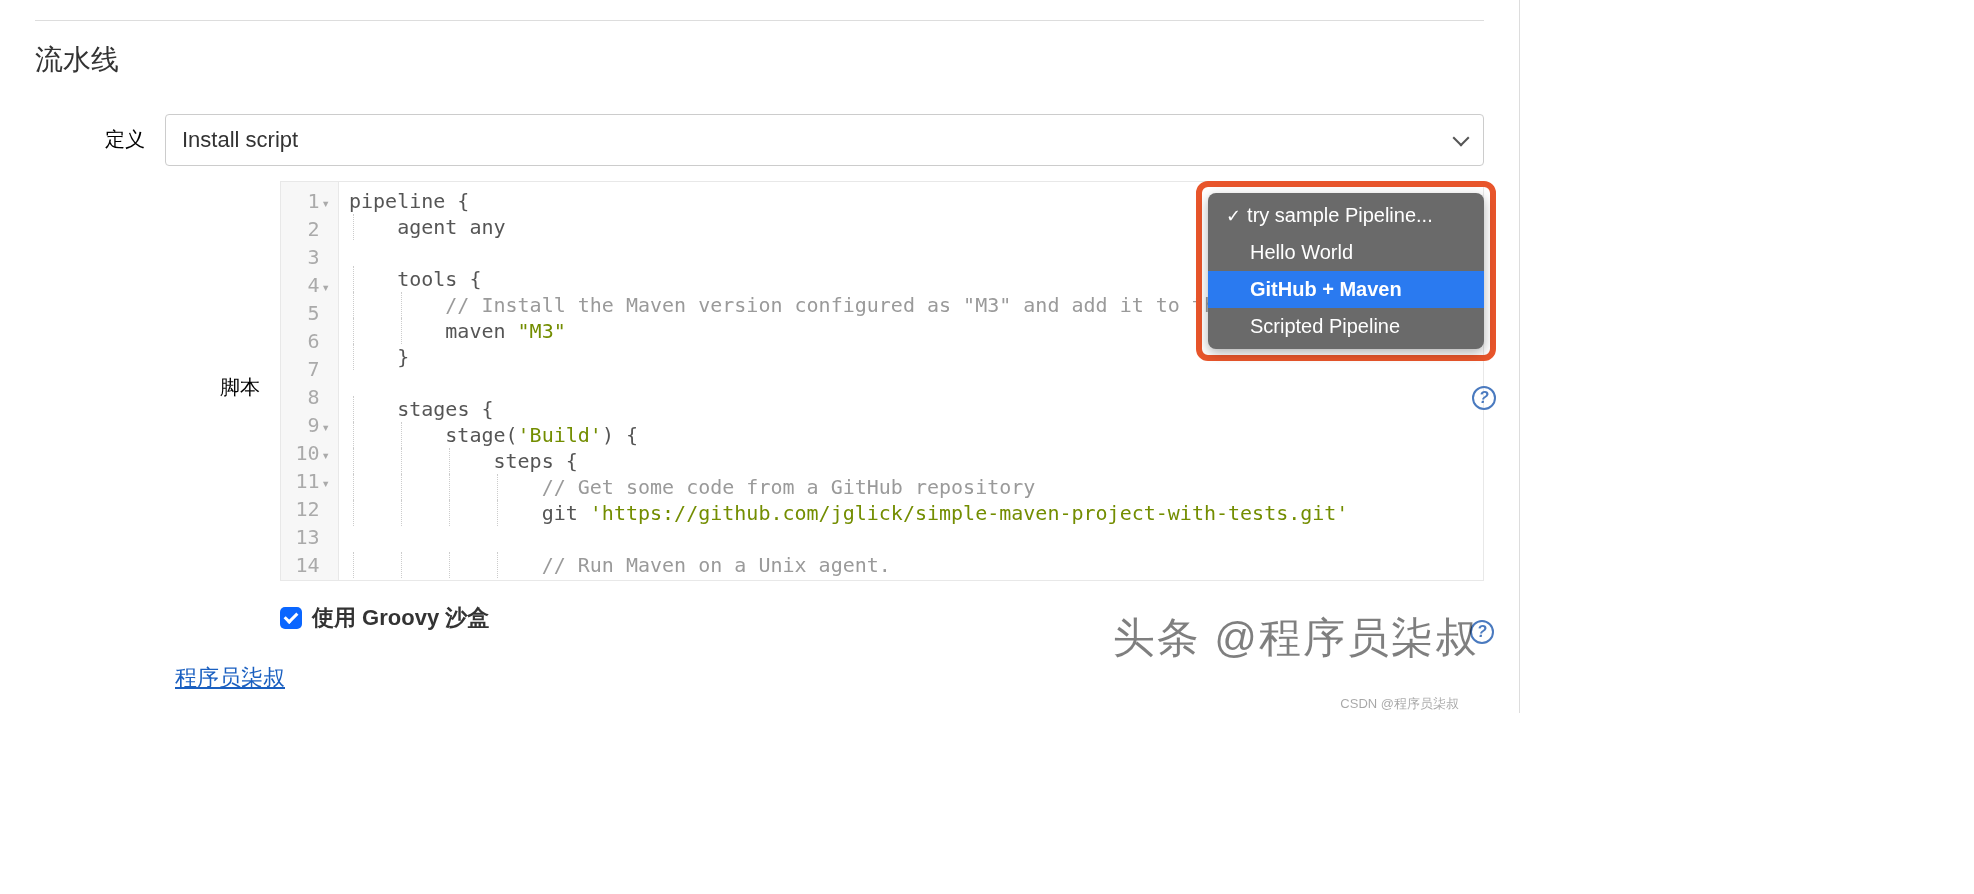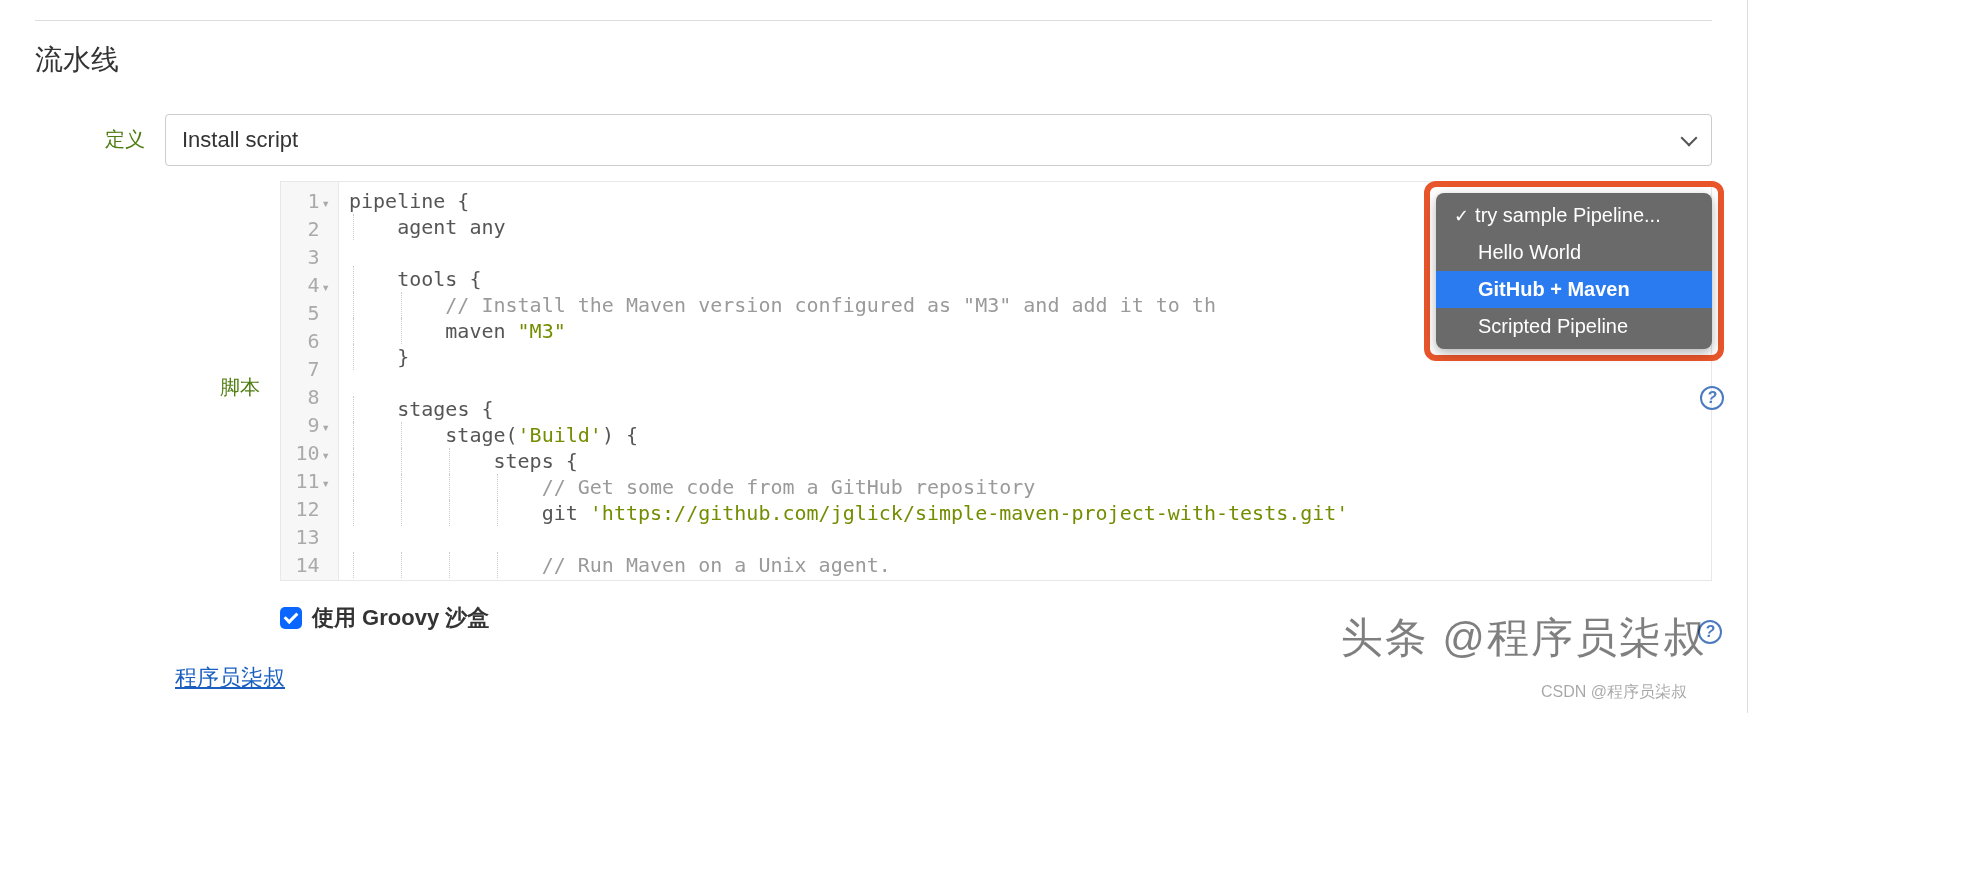--- a/index.html
+++ b/index.html
@@ -7,21 +7,21 @@
       font-family: -apple-system, BlinkMacSystemFont, "Segoe UI", Helvetica, Arial, sans-serif;
       background: #fff;
       color: #333;
       padding: 0;
       width: 1974px;
     }
     .container {
       padding: 20px 35px 20px 35px;
       border-right: 1px solid #ddd;
       position: relative;
-      width: 1748px;
+      width: 1520px;
     }
     .top-divider {
       border-top: 1px solid #ddd;
       margin-bottom: 20px;
     }
     .section-title {
       font-size: 28px;
       font-weight: 500;
       margin-bottom: 35px;
       color: #333;
@@ -30,21 +30,21 @@
       display: flex;
       align-items: flex-start;
       margin-bottom: 15px;
     }
     .form-label {
       width: 130px;
       text-align: right;
       padding-right: 20px;
       padding-top: 12px;
       font-size: 20px;
-      color: #4d7c0f;
+      color: #000000;
       flex-shrink: 0;
     }
     .form-control-wrap {
       flex: 1;
       position: relative;
     }
     .select-box {
       width: 100%;
       border: 1px solid #ccc;
       border-radius: 4px;
@@ -247,22 +247,22 @@
       font-size: 42px;
       color: rgba(0,0,0,0.5);
       font-weight: 500;
       letter-spacing: 2px;
       z-index: 20;
       font-family: sans-serif;
     }
     .watermark-sub {
       position: absolute;
       right: 60px;
-      bottom: 10px;
-      font-size: 16px;
+      bottom: 0;
+      font-size: 13px;
       color: rgba(0,0,0,0.35);
       z-index: 20;
     }
   </style>
 </head>
 <body>
 
 <div class="container">
   <div class="top-divider"></div>
   <h2 class="section-title">流水线</h2>

